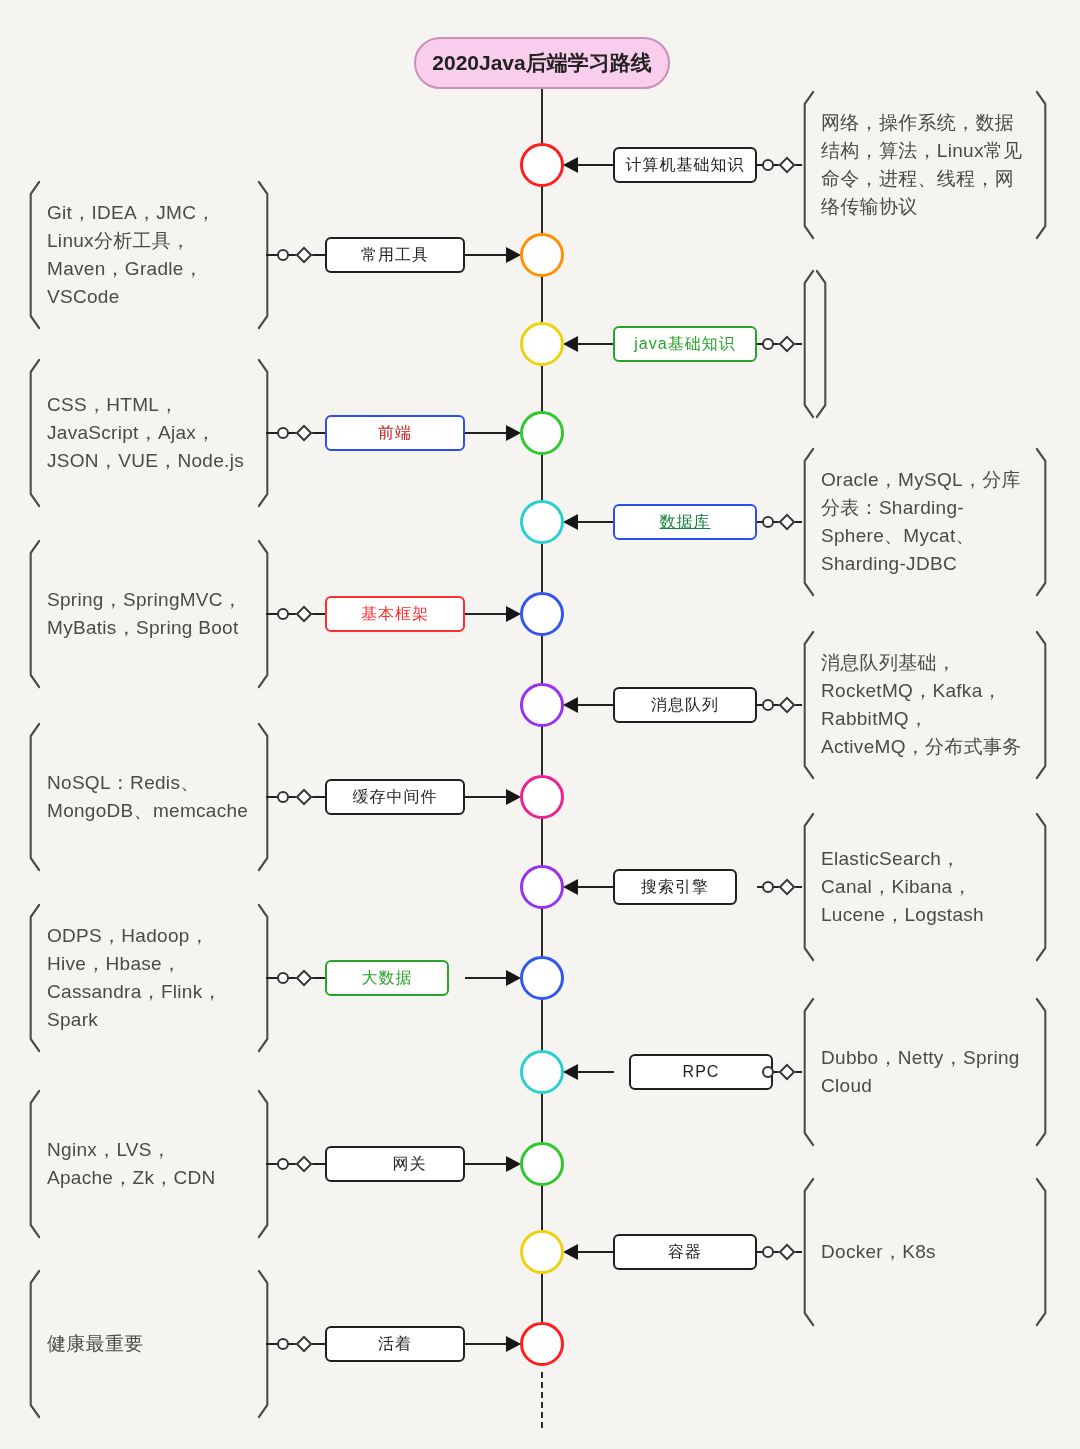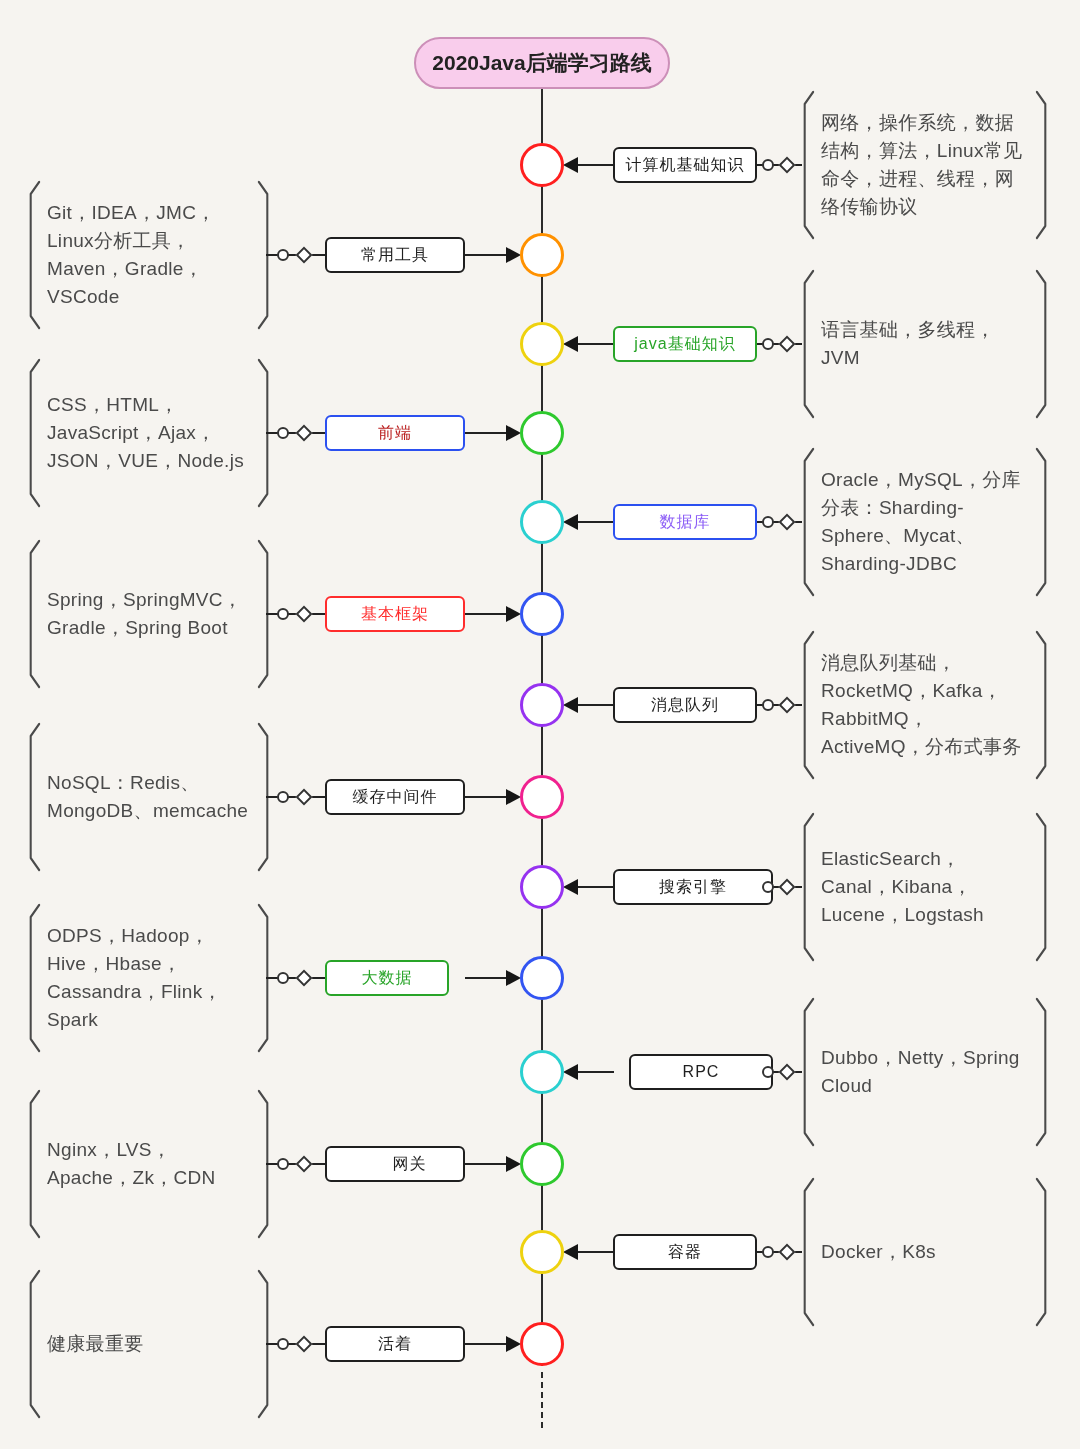--- a/index.html
+++ b/index.html
@@ -173,21 +173,20 @@
     <div class="labelbox" style="left: 613px; width: 144px; border-color: rgb(40, 164, 40);">
       <span class="labeltext" style="color: rgb(40, 164, 40);">java基础知识</span>
     </div>
     <div class="hline" style="left:757px;width:45px"></div>
     <div class="conn-circle" style="left:762px"></div>
     <div class="conn-diamond" style="left:781px"></div>
     <div class="detail" style="left:800px;width:250px">
       <svg class="bracket" viewBox="0 0 16 150" preserveAspectRatio="none">
           <path d="M14 2 L5 14 L5 136 L14 148"></path>
         </svg>
-      <div class="detail-text">语言基础，多线程，JVM</div>
       <svg class="bracket" viewBox="0 0 16 150" preserveAspectRatio="none">
           <path d="M2 2 L11 14 L11 136 L2 148"></path>
         </svg>
     </div>
   </div>
 
   <div class="row" style="--y:433px">
     <div class="detail" style="left:26px;width:246px">
       <svg class="bracket" viewBox="0 0 16 150" preserveAspectRatio="none">
           <path d="M14 2 L5 14 L5 136 L14 148"></path>
@@ -206,42 +205,42 @@
     <div class="hline" style="left:465px;width:42px"></div>
     <div class="arrowhead ah-right"></div>
     <div class="circle" style="border-color: rgb(46, 201, 46);"></div>
   </div>
 
   <div class="row" style="--y:522px">
     <div class="circle" style="border-color: rgb(42, 208, 208);"></div>
     <div class="arrowhead ah-left"></div>
     <div class="hline" style="left:578px;width:36px"></div>
     <div class="labelbox" style="left: 613px; width: 144px; border-color: rgb(43, 80, 240);">
-      <span class="labeltext" style="color: #8b5cf6;">数据库</span>
+      <span class="labeltext" style="color: #15803d; text-decoration: underline;">数据库</span>
     </div>
     <div class="hline" style="left:757px;width:45px"></div>
     <div class="conn-circle" style="left:762px"></div>
     <div class="conn-diamond" style="left:781px"></div>
     <div class="detail" style="left:800px;width:250px">
       <svg class="bracket" viewBox="0 0 16 150" preserveAspectRatio="none">
           <path d="M14 2 L5 14 L5 136 L14 148"></path>
         </svg>
       <div class="detail-text">Oracle，MySQL，分库分表：Sharding-Sphere、Mycat、Sharding-JDBC</div>
       <svg class="bracket" viewBox="0 0 16 150" preserveAspectRatio="none">
           <path d="M2 2 L11 14 L11 136 L2 148"></path>
         </svg>
     </div>
   </div>
 
   <div class="row" style="--y:614px">
     <div class="detail" style="left:26px;width:246px">
       <svg class="bracket" viewBox="0 0 16 150" preserveAspectRatio="none">
           <path d="M14 2 L5 14 L5 136 L14 148"></path>
         </svg>
-      <div class="detail-text">Spring，SpringMVC，Gradle，Spring Boot</div>
+      <div class="detail-text">Spring，SpringMVC，MyBatis，Spring Boot</div>
       <svg class="bracket" viewBox="0 0 16 150" preserveAspectRatio="none">
           <path d="M2 2 L11 14 L11 136 L2 148"></path>
         </svg>
     </div>
     <div class="hline" style="left:266px;width:59px"></div>
     <div class="conn-circle" style="left:277px"></div>
     <div class="conn-diamond" style="left:298px"></div>
     <div class="labelbox" style="left: 325px; width: 140px; border-color: rgb(255, 45, 45);">
       <span class="labeltext" style="color: rgb(255, 45, 45);">基本框架</span>
     </div>
@@ -289,21 +288,21 @@
     </div>
     <div class="hline" style="left:465px;width:42px"></div>
     <div class="arrowhead ah-right"></div>
     <div class="circle" style="border-color: rgb(240, 33, 143);"></div>
   </div>
 
   <div class="row" style="--y:887px">
     <div class="circle" style="border-color: rgb(150, 50, 240);"></div>
     <div class="arrowhead ah-left"></div>
     <div class="hline" style="left:578px;width:36px"></div>
-    <div class="labelbox" style="left: 613px; width: 160px; border-color: rgb(31, 31, 31); text-align: right;">
+    <div class="labelbox" style="left: 613px; width: 124px; border-color: rgb(31, 31, 31); text-align: right;">
       <span class="labeltext" style="color: rgb(31, 31, 31);">搜索引擎</span>
     </div>
     <div class="hline" style="left:757px;width:45px"></div>
     <div class="conn-circle" style="left:762px"></div>
     <div class="conn-diamond" style="left:781px"></div>
     <div class="detail" style="left:800px;width:250px">
       <svg class="bracket" viewBox="0 0 16 150" preserveAspectRatio="none">
           <path d="M14 2 L5 14 L5 136 L14 148"></path>
         </svg>
       <div class="detail-text">ElasticSearch，Canal，Kibana，Lucene，Logstash</div>

